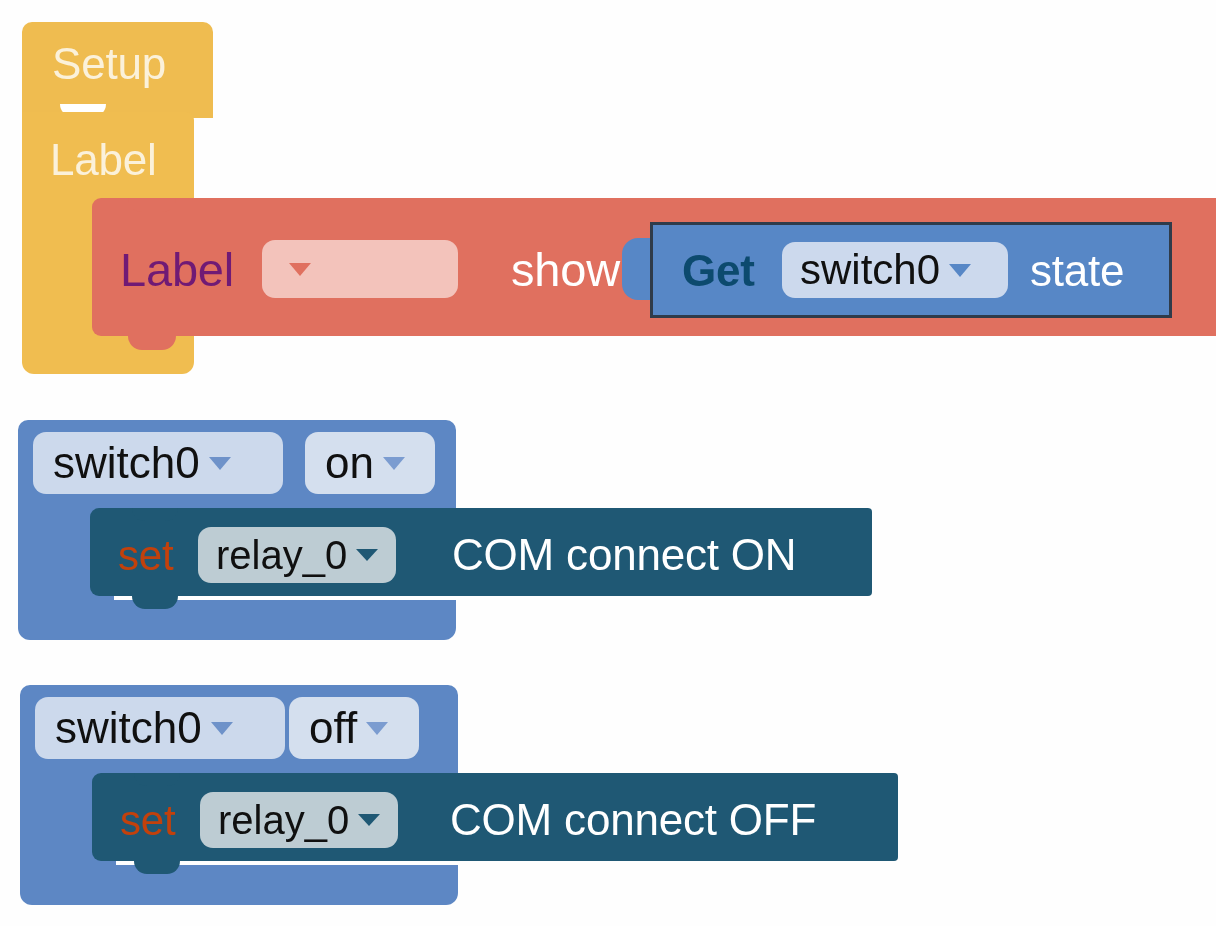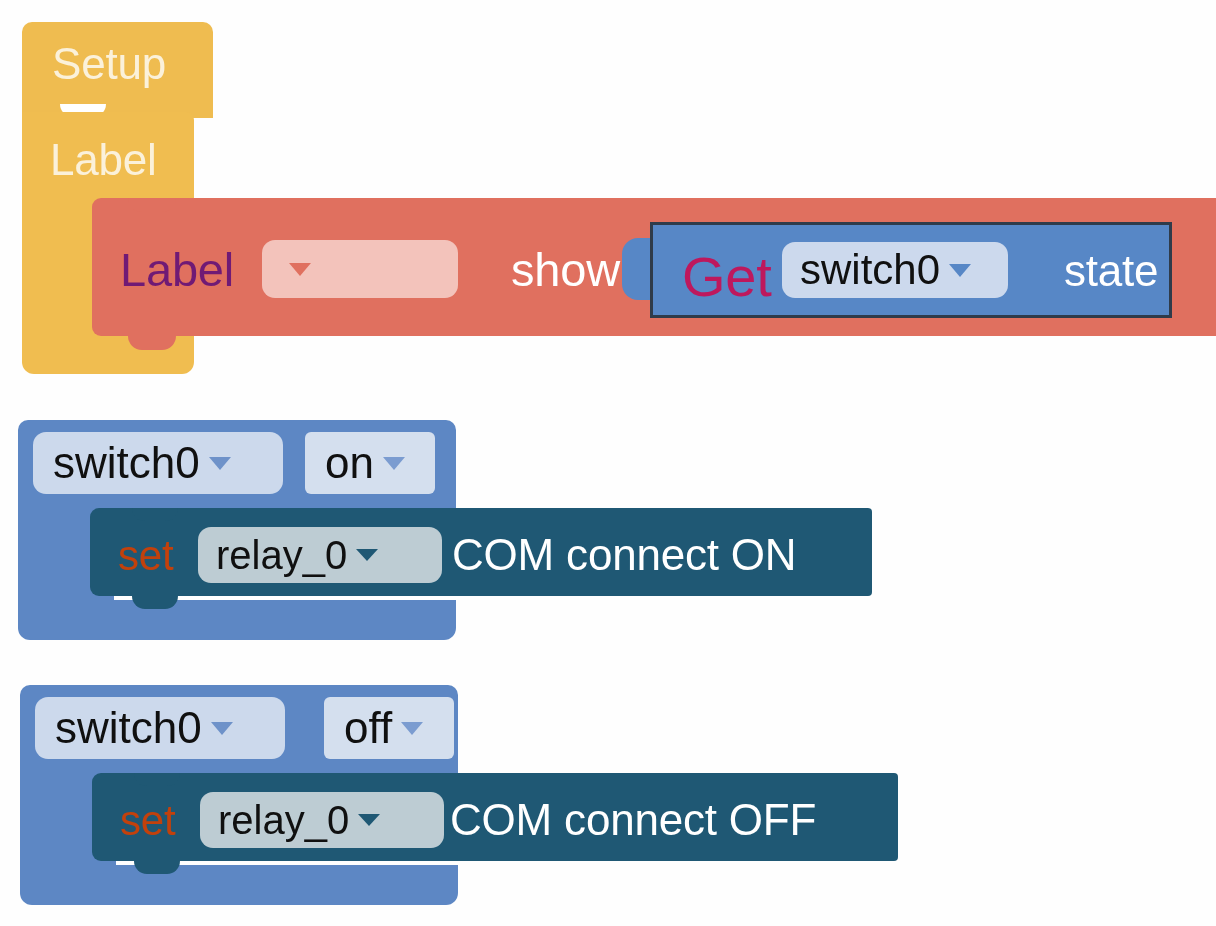--- a/index.html
+++ b/index.html
@@ -200,36 +200,37 @@
     top: 222px;
     width: 522px;
     height: 96px;
     background: #5787c6;
     border: 3px solid #2f3b4a;
     box-sizing: border-box;
   }
   .get-word {
     left: 682px;
     top: 249px;
-    font-size: 56px;
-    color: #be185d;
+    font-size: 44px;
+    color: #0c4a6e;
+    font-weight: bold;
   }
   .dd-switch0-get {
     left: 782px;
     top: 242px;
     width: 226px;
     height: 56px;
     background: #ccd9ed;
     padding-left: 18px;
     padding-right: 14px;
   }
   .dd-switch0-get .dd-text { font-size: 42px; }
   .dd-switch0-get .dd-arrow { border-top: 13px solid #5787c6; }
   .state-word {
-    left: 1064px;
+    left: 1030px;
     top: 249px;
     font-size: 44px;
     color: #ffffff;
   }
 
   
   .evt-top {
     position: absolute;
     width: 438px;
     height: 92px;
@@ -257,21 +258,20 @@
     padding-right: 14px;
   }
   .evt-dd-name .dd-text { font-size: 44px; }
   .evt-dd-name .dd-arrow { border-top: 13px solid #6e92c9; }
   .evt-dd-state {
     width: 130px;
     height: 62px;
     background: #d4dfee;
     padding-left: 20px;
     padding-right: 14px;
-    border-radius: 6px;
   }
   .evt-dd-state .dd-text { font-size: 44px; }
   .evt-dd-state .dd-arrow { border-top: 13px solid #7b9cd0; }
 
   
   .set-block {
     position: absolute;
     height: 88px;
     background: #1f5874;
     border-radius: 9px 4px 4px 9px;
@@ -288,21 +288,21 @@
     width: 46px;
     height: 13px;
     background: #1f5874;
     border-radius: 0 0 14px 14px;
   }
   .set-word {
     font-size: 42px;
     color: #c2410c;
   }
   .set-dd {
-    width: 244px;
+    width: 198px;
     height: 56px;
     background: #bdccd3;
     padding-left: 18px;
     padding-right: 14px;
   }
   .set-dd .dd-text { font-size: 40px; }
   .set-dd .dd-arrow { border-top: 12px solid #1f5874; }
   .set-tail {
     font-size: 44px;
     color: #ffffff;
@@ -389,21 +389,21 @@
   <div>
     <div class="evt-top" style="left:20px; top:685px;"></div>
     <div class="evt-left" style="left:20px; top:765px;"></div>
     <div class="evt-bottom" style="left:20px; top:865px;"></div>
 
     <div class="dd evt-dd-name" style="left:35px; top:697px;">
       <span class="dd-text">switch0</span>
       <span class="dd-arrow"></span>
     </div>
 
-    <div class="dd evt-dd-state" style="left:324px; top:697px;">
+    <div class="dd evt-dd-state" style="left:289px; top:697px;">
       <span class="dd-text">off</span>
       <span class="dd-arrow"></span>
     </div>
 
     <div>
       <div class="set-block" style="left:92px; top:773px; width:806px;"></div>
       <div class="set-notch-top" style="left:134px; top:773px;"></div>
       <div class="set-notch-bottom" style="left:134px; top:861px;"></div>
 
       <div class="blk-label set-word" style="left:120px; top:800px;">set</div>

